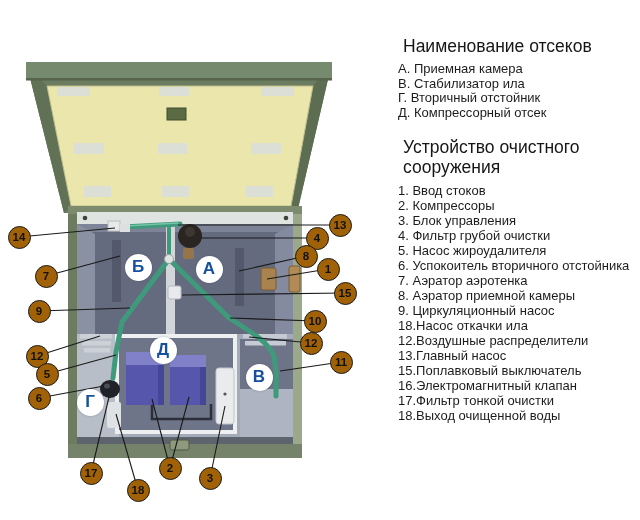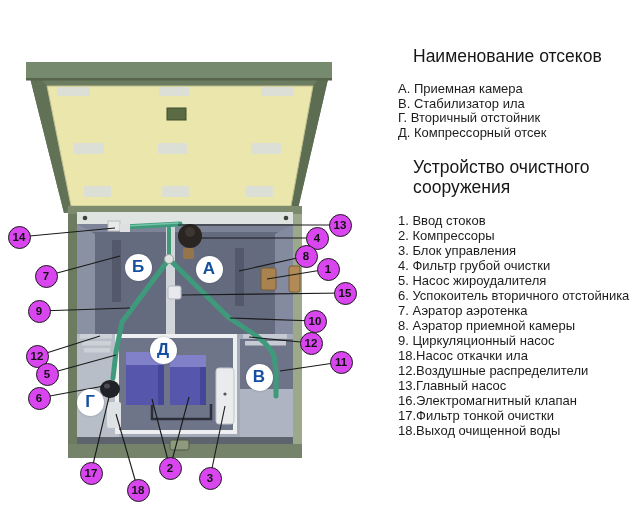--- a/index.html
+++ b/index.html
@@ -2,32 +2,32 @@
 <html><head>
 <meta charset="utf-8">
 <style>
   html,body{margin:0;padding:0;background:#fff;}
   body{width:640px;height:520px;position:relative;overflow:hidden;
        font-family:"Liberation Sans",sans-serif;}
   .stage{position:absolute;inset:0;background:#fff;}
   svg{position:absolute;left:0;top:0;}
   
   .panel{position:absolute;left:397px;top:30px;width:242px;color:#1c1c1c;}
-  .title{font-size:17.5px;font-weight:400;margin:16px;line-height:20px;color:#161616;}
+  .title{font-size:17.5px;font-weight:400;margin:6px;line-height:20px;color:#161616;}
   .title2{margin-top:16px;}
   .panel ul{list-style:none;margin:5px 0 0 1px;padding:0;}
   #compartments-list li{font-size:13px;line-height:14.7px;}
   #device-list li{font-size:13px;line-height:15px;}
   
   .badge{position:absolute;width:27px;height:27px;border-radius:50%;background:#fff;
          color:#15509e;font-weight:bold;font-size:17px;display:flex;align-items:center;
          justify-content:center;box-shadow:0 0 2px rgba(40,50,80,.35);}
   
   .callout{position:absolute;width:23px;height:23px;box-sizing:border-box;border-radius:50%;
-           background:#d946ef;border:1.6px solid #1a1a1a;color:#111;font-size:11.5px;
+           background:#a16207;border:1.6px solid #1a1a1a;color:#111;font-size:11.5px;
            font-weight:600;display:flex;align-items:center;justify-content:center;}
 </style>
 </head>
 <body>
 
 <div class="stage">
 
   <svg width="390" height="520" viewBox="0 0 390 520">
 
     <g>
@@ -188,19 +188,20 @@
         <li>3. Блок управления</li>
         <li>4. Фильтр грубой очистки</li>
         <li>5. Насос жироудалителя</li>
         <li>6. Успокоитель вторичного отстойника</li>
         <li>7. Аэратор аэротенка</li>
         <li>8. Аэратор приемной камеры</li>
         <li>9. Циркуляционный насос</li>
         <li>18.Насос откачки ила</li>
         <li>12.Воздушные распределители</li>
         <li>13.Главный насос</li>
+        <li>15.Поплавковый выключатель</li>
         <li>16.Электромагнитный клапан</li>
         <li>17.Фильтр тонкой очистки</li>
         <li>18.Выход очищенной воды</li>
       </ul>
   </div>
 
 </div>
 
 </body></html>

